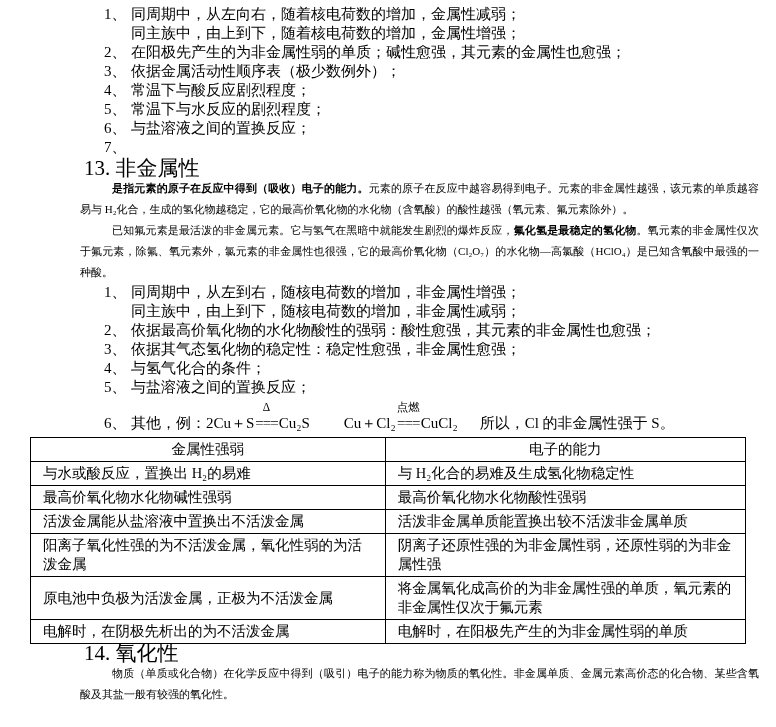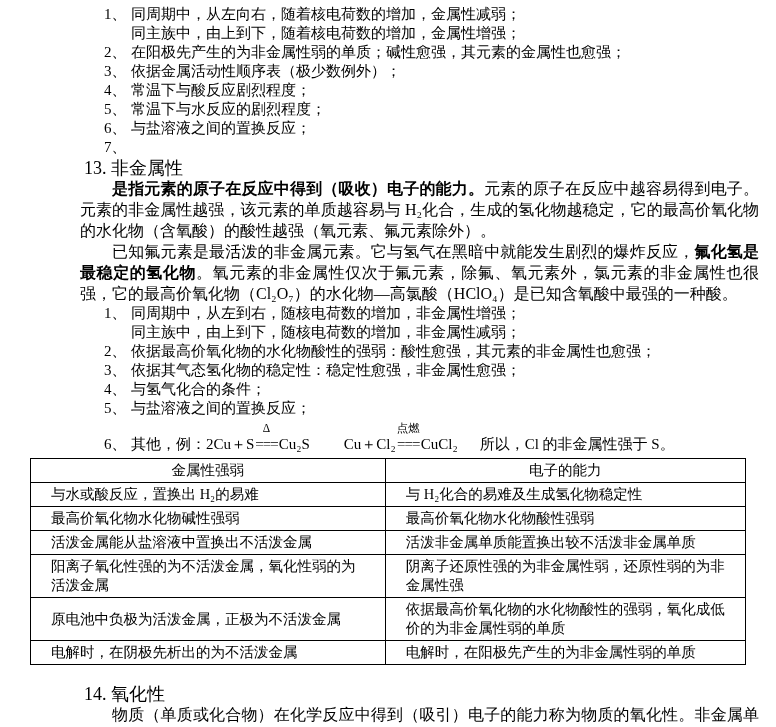--- a/index.html
+++ b/index.html
@@ -16,29 +16,29 @@
     display: flex;
     padding-left: 104px;
     font-size: 15px;
     line-height: 19px;
     white-space: nowrap;
   }
   .num { display: inline-block; min-width: 27px; white-space: pre; }
 
   .heading {
     padding-left: 84px;
-    font-size: 18px;
+    font-size: 21px;
     line-height: 19px;
     margin-top: 2px;
   }
-  .heading-14 { margin-top: 20px; }
+  .heading-14 { margin-top: 0; }
 
   .para {
     margin: 0 17px 0 80px;
-    font-size: 16px;
+    font-size: 11px;
     line-height: 21px;
     text-indent: 32px;
     text-align: justify;
   }
   .bold { font-weight: bold; }
 
   .eq-line {
     display: flex;
     align-items: flex-end;
     padding-left: 104px;
@@ -62,21 +62,21 @@
     border-collapse: collapse;
     margin: 4px 0 0 30px;
     width: 716px;
     table-layout: fixed;
   }
   .cmp th, .cmp td {
     border: 1px solid #000000;
     font-size: 14.5px;
     font-weight: normal;
     line-height: 19px;
-    padding: 2px 20px;
+    padding: 2px 12px;
     vertical-align: middle;
     text-align: left;
     margin-top: 12px;
   }
   .cmp th { text-align: center; }
 </style>
 </head>
 <body>
 
 <div class="page">
@@ -173,21 +173,21 @@
     <tr>
       <td>活泼金属能从盐溶液中置换出不活泼金属</td>
       <td>活泼非金属单质能置换出较不活泼非金属单质</td>
     </tr>
     <tr>
       <td>阳离子氧化性强的为不活泼金属，氧化性弱的为活泼金属</td>
       <td>阴离子还原性强的为非金属性弱，还原性弱的为非金属性强</td>
     </tr>
     <tr>
       <td>原电池中负极为活泼金属，正极为不活泼金属</td>
-      <td>依据最高价氧化物的水化物酸性的强弱，氧化成低价的为非金属性弱的单质</td>
+      <td>将金属氧化成高价的为非金属性强的单质，氧元素的非金属性仅次于氟元素</td>
     </tr>
     <tr>
       <td>电解时，在阴极先析出的为不活泼金属</td>
       <td>电解时，在阳极先产生的为非金属性弱的单质</td>
     </tr>
   </tbody>
     </table>
 
   <div class="heading heading-14">14. 氧化性</div>
 

